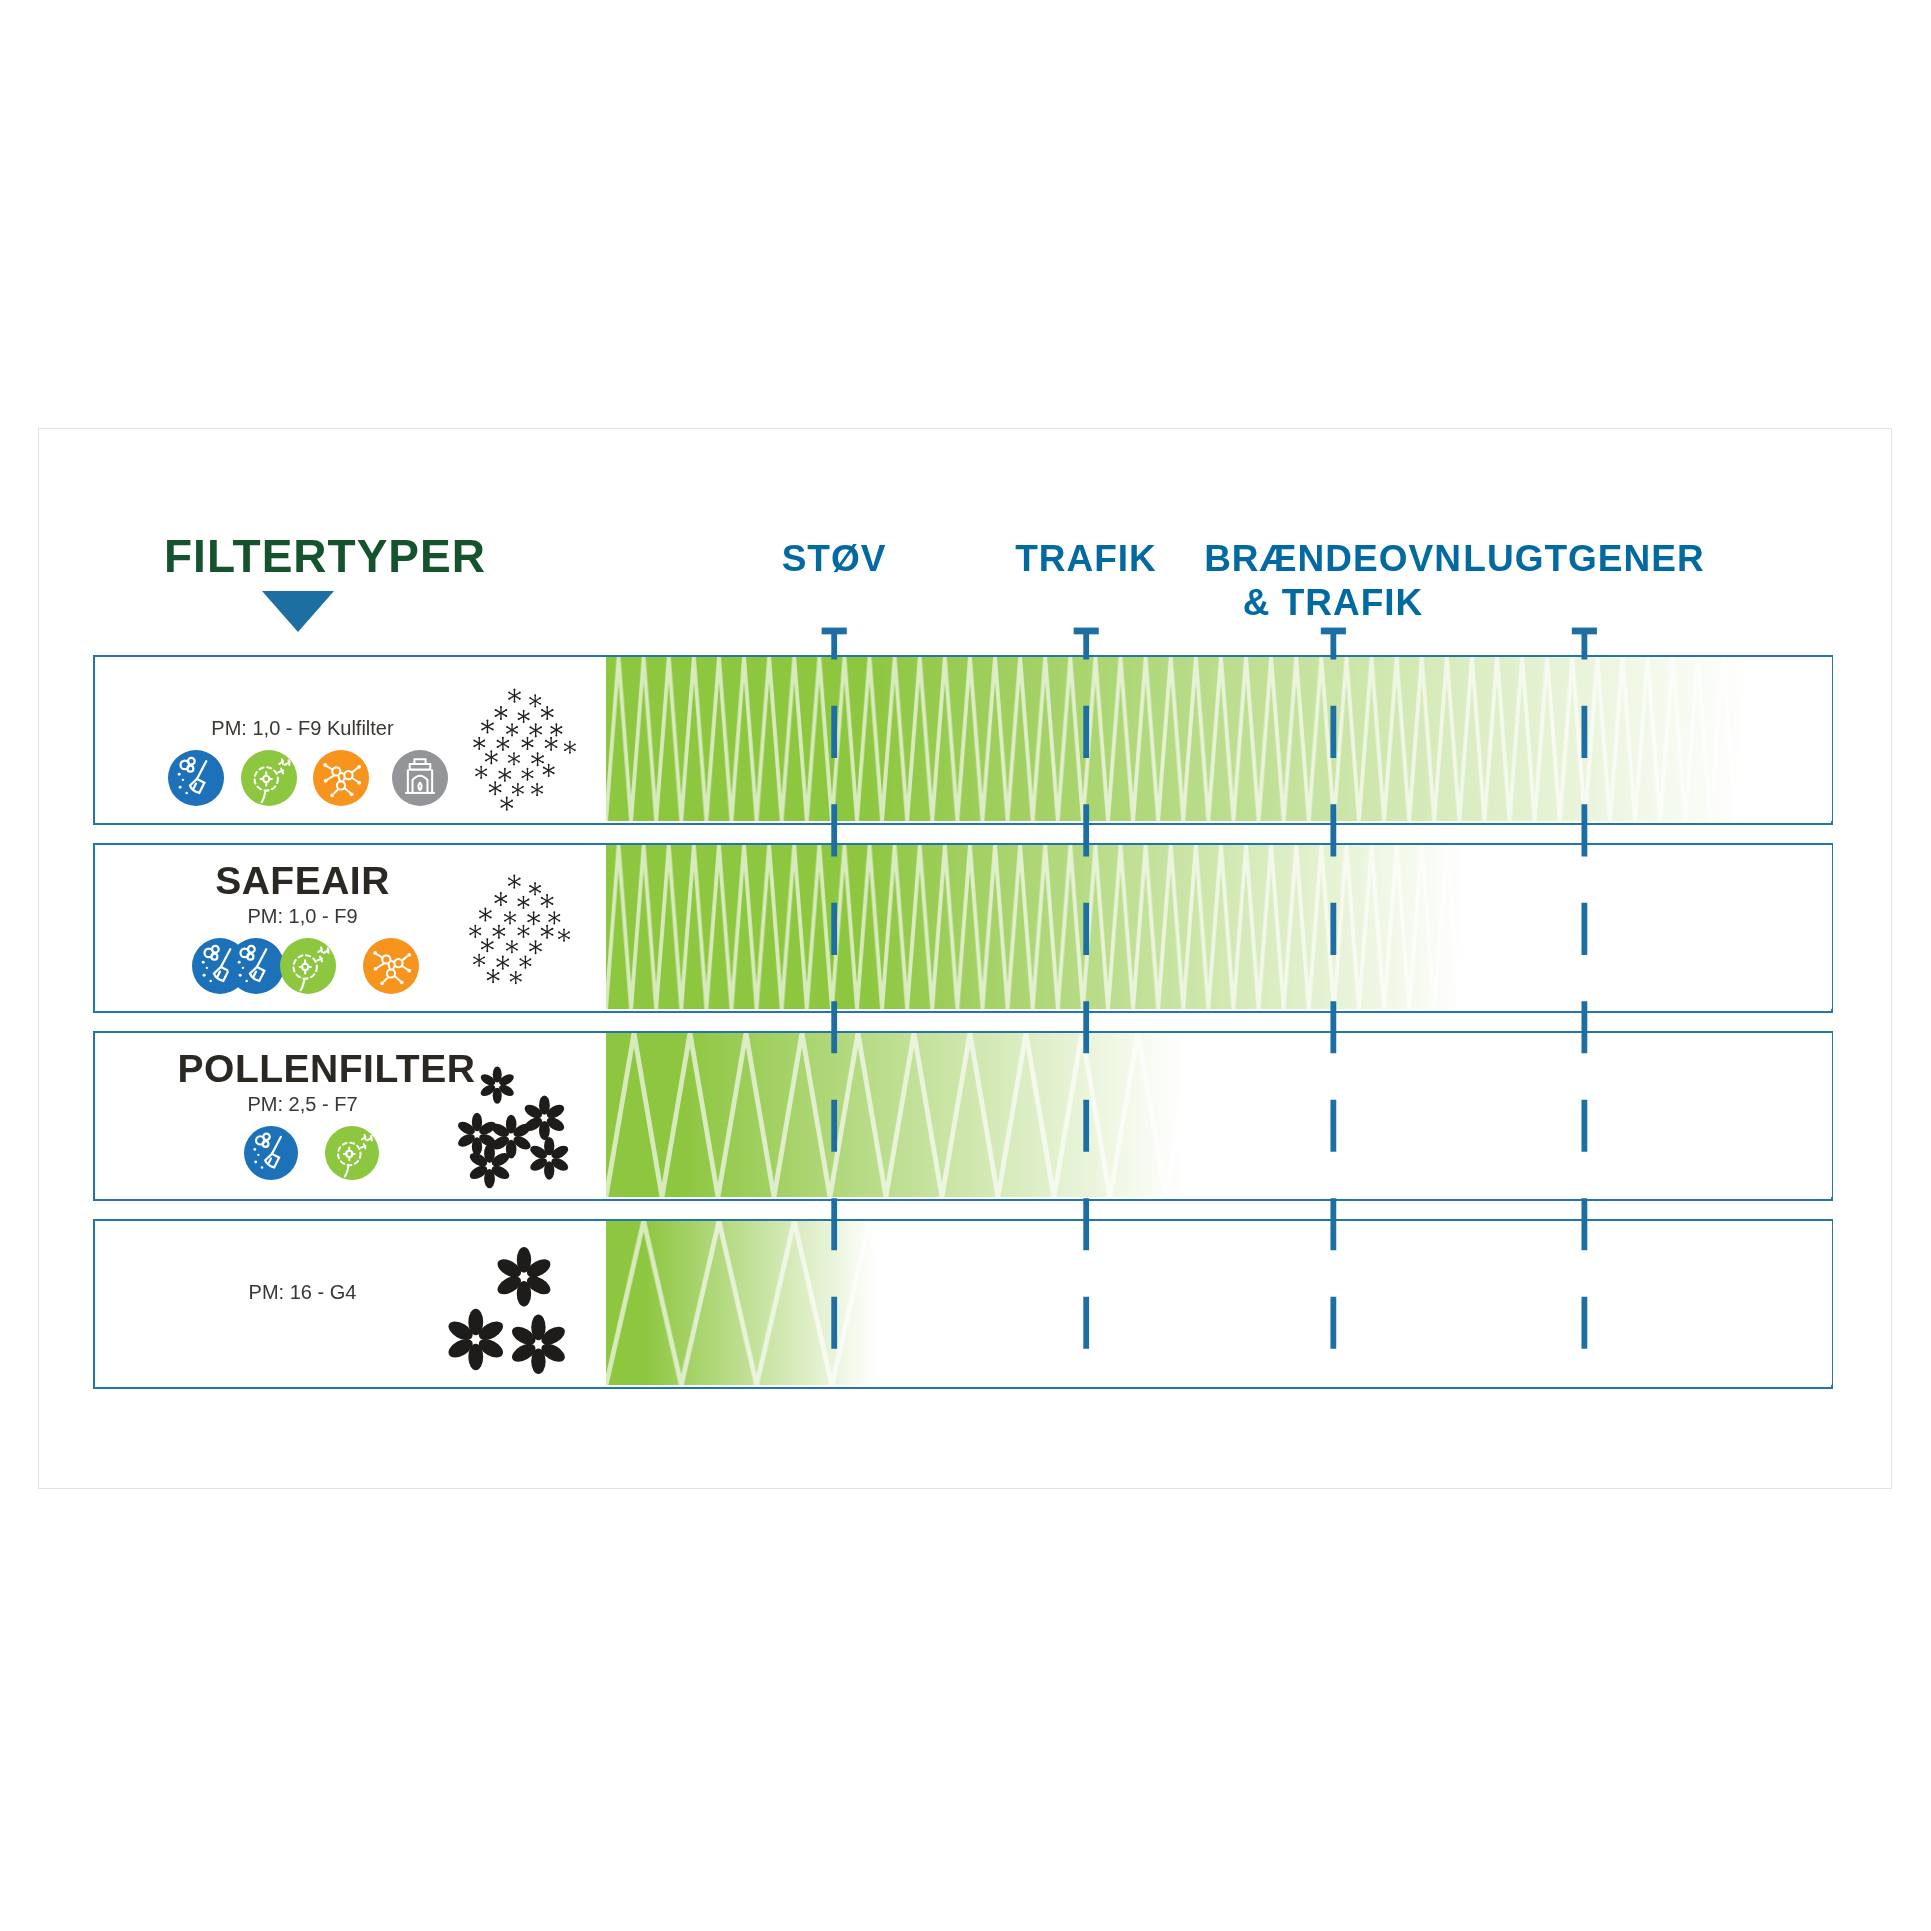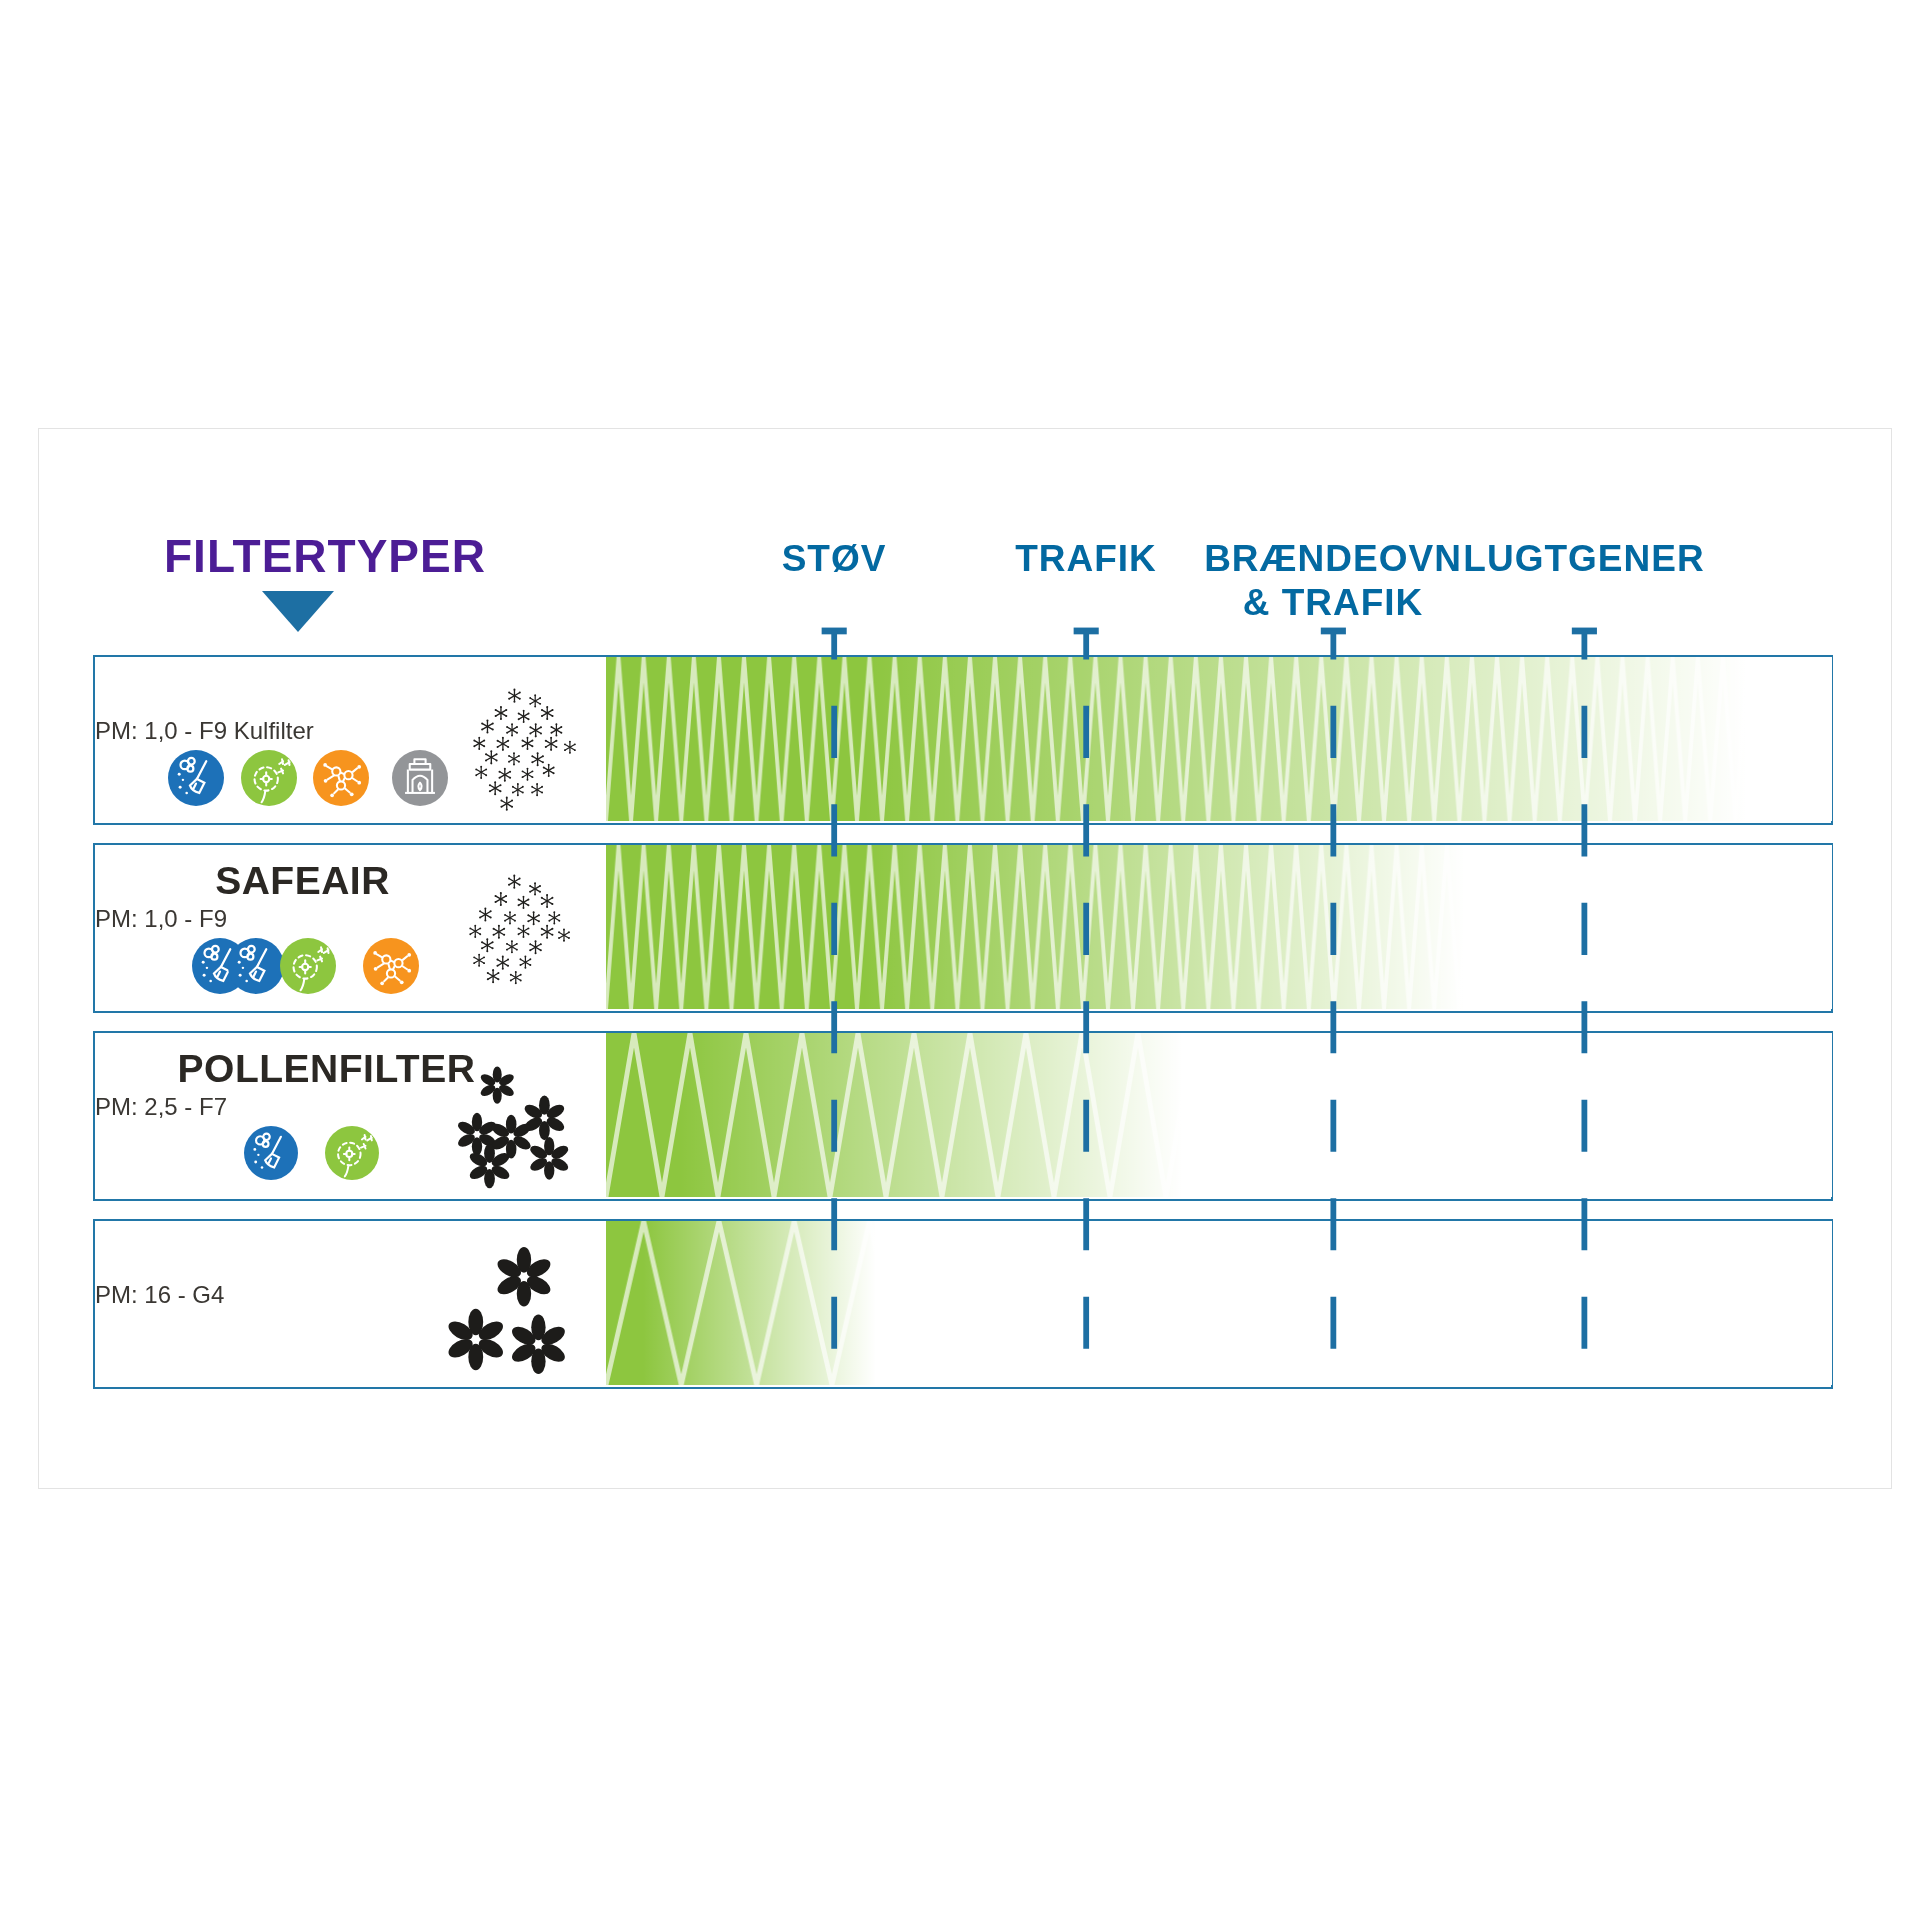--- a/index.html
+++ b/index.html
@@ -2,30 +2,30 @@
 <html><head>
 <meta charset="utf-8">
 <style>
   html,body{margin:0;padding:0;background:#ffffff;}
   .stage{position:relative;width:1931px;height:1931px;background:#ffffff;overflow:hidden;
          font-family:"Liberation Sans", sans-serif;color:#2b2824;}
   .frame{position:absolute;left:38px;top:428px;width:1852px;height:1059px;
          border:1.9px solid #e3e3e3;background:#ffffff;}
   
   .abs{position:absolute;}
-  .main-title{font-size:46px;font-weight:800;letter-spacing:1px;color:#4c1d95;}
+  .main-title{font-size:46px;font-weight:800;letter-spacing:1px;color:#14532d;}
   .tri{width:0;height:0;border-left:36px solid transparent;border-right:36px solid transparent;
        border-top:41px solid #1d6fa3;}
   .col-head{font-size:37px;font-weight:700;letter-spacing:1px;color:#0369a1;text-align:center;
             transform:translateX(-50%);white-space:nowrap;line-height:44px;}
   .row-box{position:absolute;left:93px;width:1740px;height:170px;border:2.9px solid #2277a8;
            background:#ffffff;box-sizing:border-box;}
   .row-title{position:absolute;left:0;width:415px;text-align:center;font-size:39px;font-weight:700;
              letter-spacing:0.5px;color:#2b2824;}
-  .row-sub{position:absolute;left:0;width:415px;text-align:left;font-size:24px;font-weight:400;
+  .row-sub{position:absolute;left:0;width:415px;text-align:center;font-size:20px;font-weight:400;
            color:#3a3733;}
   .bar{position:absolute;left:511px;top:0;width:1226px;height:164px;display:block;}
   .icon{position:absolute;display:block;}
   .particles{position:absolute;display:block;}
   .overlay{position:absolute;left:0;top:0;width:1931px;height:1931px;pointer-events:none;}
   .defs-holder{position:absolute;width:0;height:0;overflow:hidden;}
 </style>
 </head>
 <body>
 

